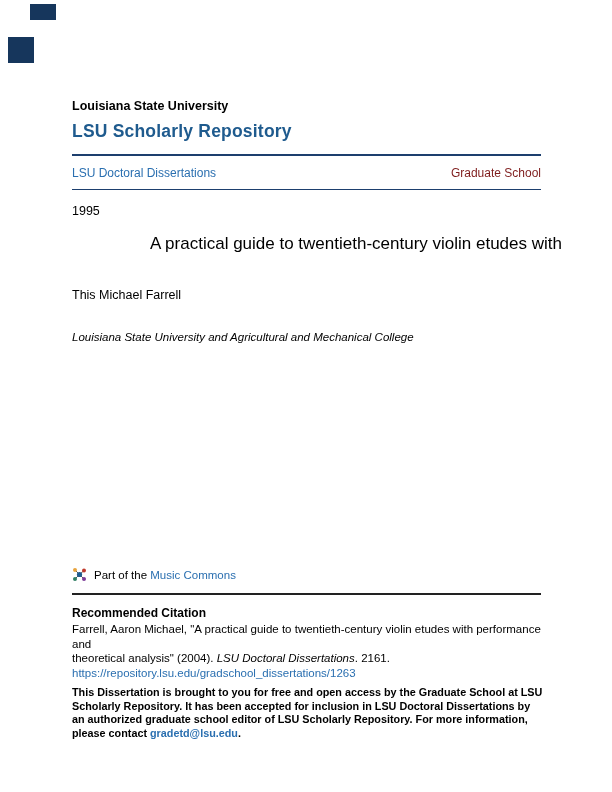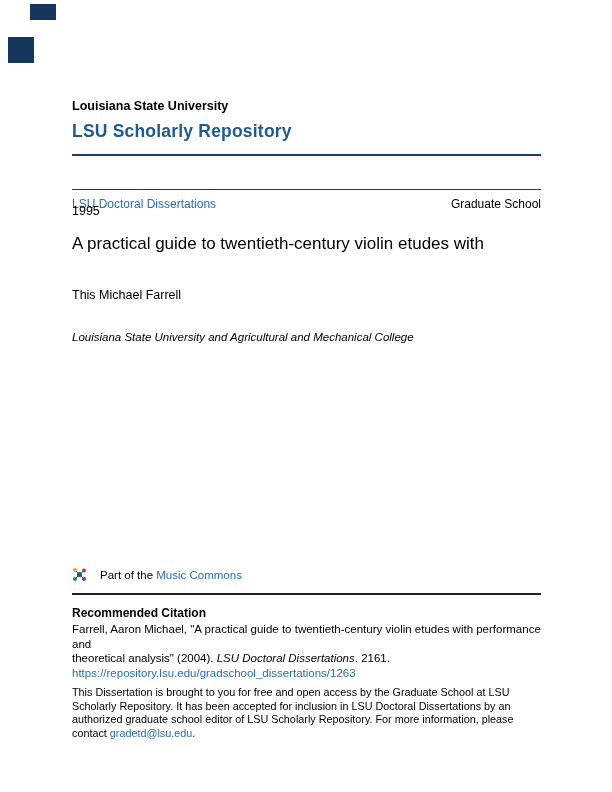--- a/index.html
+++ b/index.html
@@ -33,65 +33,65 @@
   .rule-1 { top: 154px; height: 2px; background: #1d3f6e; }
   .rule-2 { top: 189px; height: 1px; background: #1d3f6e; }
   .rule-3 { top: 593px; height: 2px; background: #222222; }
 
   .collection-row {
     position: absolute; left: 72px; top: 166px; width: 469px;
     display: flex; justify-content: space-between; align-items: baseline;
     font-size: 12px;
   }
   a.link { color: #2a6fb0; text-decoration: none; cursor: pointer; }
-  a.link-green { color: #000000; text-decoration: none; cursor: pointer; margin-top: 31px; }
+  a.link-green { color: #7f1d1d; text-decoration: none; cursor: pointer; }
 
   .year {
     position: absolute; left: 72px; top: 204px;
     font-size: 12.5px; color: #000000;
   }
   .doc-title {
     position: absolute; left: 72px; top: 230px; width: 490px;
     font-size: 17px; font-weight: normal; color: #000000;
     line-height: 27px;
   }
-  .doc-title span { display: block; }
+  .doc-title span { display: block; text-align: right; }
   .author {
     position: absolute; left: 72px; top: 288px;
     font-size: 12.5px; color: #000000;
   }
   .affiliation {
     position: absolute; left: 72px; top: 303px;
     font-size: 11.5px; font-style: italic; color: #000000; margin-top: 28px;
   }
 
   .follow-line {
     position: absolute; left: 72px; top: 546px;
     font-size: 11.5px; color: #000000;
   }
   .partof-line {
     position: absolute; left: 72px; top: 567px;
     font-size: 11.5px; color: #000000;
-    display: flex; align-items: center; gap: 13px;
+    display: flex; align-items: center; gap: 7px;
   }
   .commons-icon { width: 15px; height: 15px; display: inline-block; }
 
   .rec-citation-heading {
     position: absolute; left: 72px; top: 606px;
     font-size: 12px; font-weight: bold; color: #000000;
   }
   .citation-body {
     position: absolute; left: 72px; top: 622px; width: 475px;
     font-size: 11.5px; color: #000000; line-height: 14.5px;
   }
   .citation-body .ital { font-style: italic; }
 
   .footer-para {
     position: absolute; left: 72px; top: 686px; width: 472px;
-    font-size: 10.8px; color: #000000; line-height: 13.5px;
+    font-size: 10.8px; color: #000000; line-height: 13.5px; font-weight: bold;
   }
 </style>
 </head>
 <body>
 
 <div class="page">
 
   <div class="corner-square sq-top"></div>
   <div class="corner-square sq-left"></div>
 

